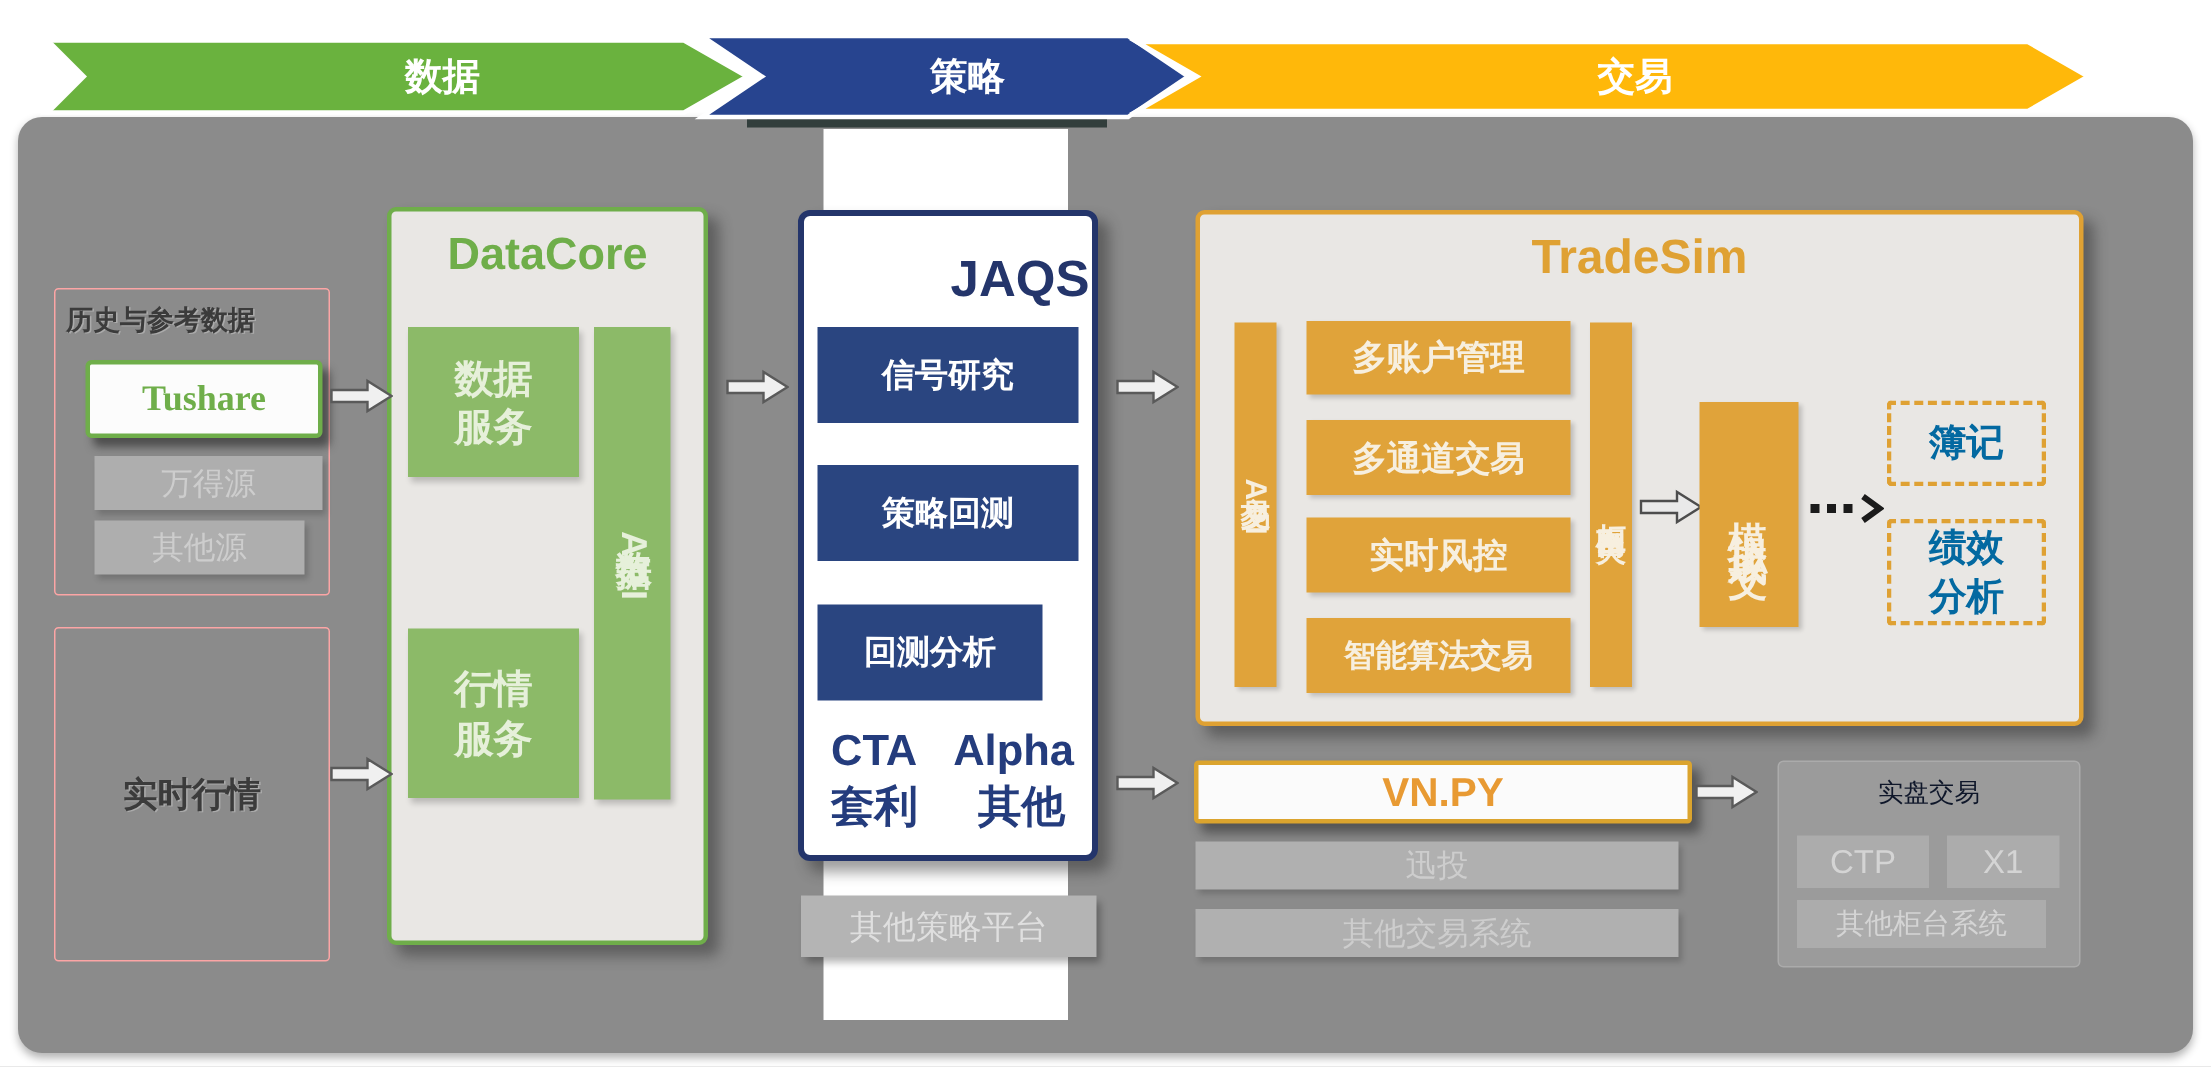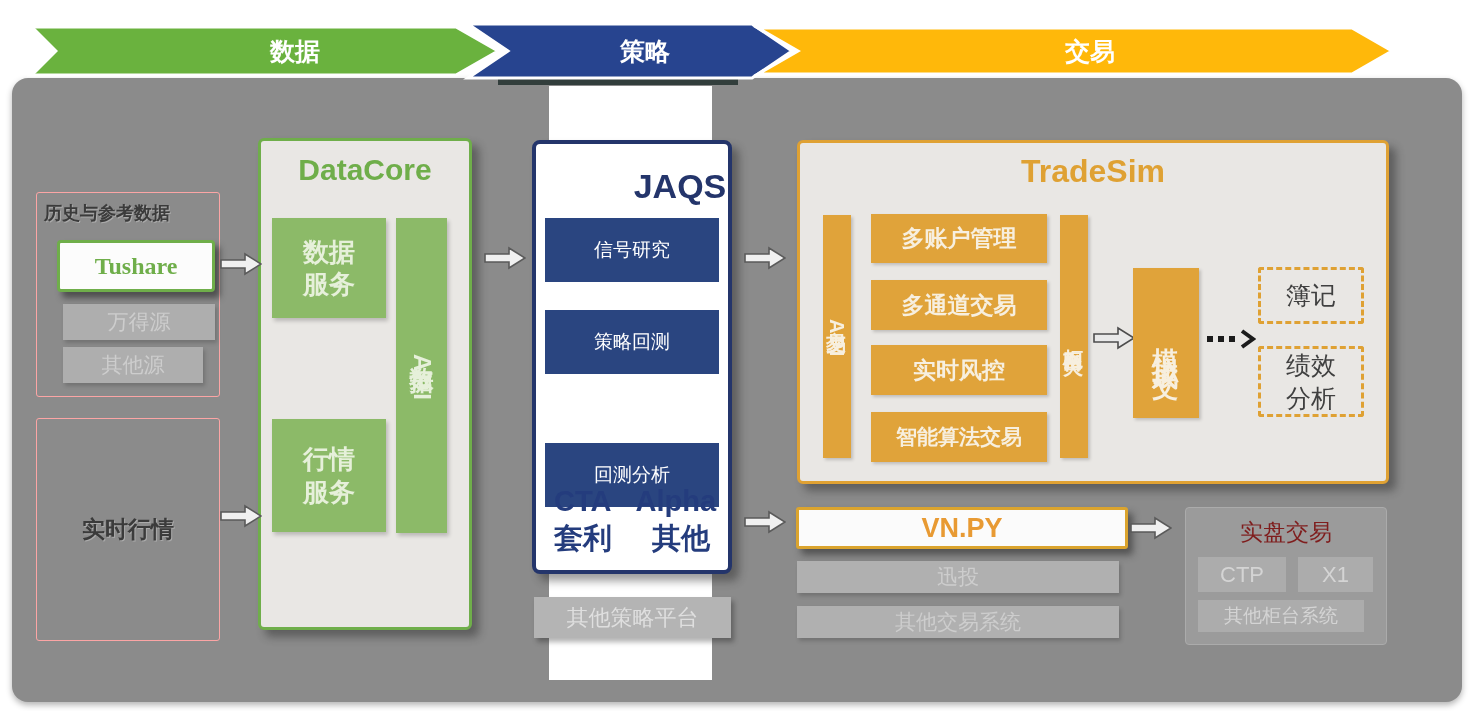--- a/index.html
+++ b/index.html
@@ -21,32 +21,32 @@
   .tushare{background:#fcfcfc;border:3px solid #6fae4a;border-radius:4px;color:#6fae4a;
            font-weight:bold;font-size:24px;box-shadow:5px 6px 6px rgba(30,30,30,.55);font-family:Liberation Serif, serif;}
   
   .datacore{background:#e9e7e4;border:3px solid #6fae4a;border-radius:6px;box-shadow:7px 7px 9px rgba(40,40,40,.45);}
   .dc-title{color:#6fae4a;font-weight:bold;font-size:30px;text-align:center;width:100%;}
   .green-box{background:#8cba68;color:#e6f0da;font-weight:bold;font-size:26px;line-height:1.25;box-shadow:2px 3px 4px rgba(0,0,0,.2);}
   .vtext{writing-mode:vertical-rl;text-orientation:mixed;}
   
   .jaqs{background:#ffffff;border:4px solid #24356b;border-radius:8px;box-shadow:7px 7px 9px rgba(40,40,40,.45);}
   .jaqs-title{color:#24356b;font-weight:bold;font-size:34px;text-align:center;width:100%;}
-  .navy-box{background:#2a4580;color:#ffffff;font-weight:normal;font-size:19px;}
+  .navy-box{background:#2a4580;color:#ffffff;font-weight:bold;font-size:22px;}
   .tags{color:#243c7d;font-weight:bold;font-size:29px;}
   .tag-row{display:flex;justify-content:space-between;padding:0 14px;line-height:37px;gap:24px;}
   
   .tradesim{background:#e9e7e4;border:3px solid #dfa133;border-radius:6px;box-shadow:7px 7px 9px rgba(40,40,40,.45);}
   .ts-title{color:#dfa133;font-weight:bold;font-size:32px;text-align:center;width:100%;}
   .orange-box{background:#e0a33a;color:#f7efdf;font-weight:bold;box-shadow:2px 2px 3px rgba(0,0,0,.18);}
-  .dashed-box{border:3px dashed #dfa133;border-radius:3px;color:#404040;font-weight:normal;font-size:25px;line-height:1.3;background:transparent;}
+  .dashed-box{border:3px dashed #dfa133;border-radius:3px;color:#0369a1;font-weight:bold;font-size:25px;line-height:1.3;background:transparent;}
   .vnpy{background:#fbfbfb;border:3px solid #dba42e;border-radius:3px;color:#e89a33;font-weight:bold;font-size:27px;
         box-shadow:5px 6px 7px rgba(30,30,30,.5);}
   .live-box{background:#9b9b9b;border:1px solid #ababab;border-radius:4px;}
-  .live-title{color:#7f1d1d;font-size:23px;}
+  .live-title{color:#0f172a;font-size:17px;}
   .live-sub{background:#acacac;color:#d4d4d4;font-size:22px;}
 </style>
 </head>
 <body>
 
 <div id="stage">
 
   <div class="abs panel"></div>
 
   <div class="abs white-strip"></div>
@@ -79,21 +79,21 @@
 服务</div>
     <div class="abs green-box ctr pre" style="left:11px;top:278px;width:114px;height:113px;">行情
 服务</div>
     <div class="abs green-box ctr vtext" style="left:135px;top:77px;width:51px;height:315px;font-size:24px;letter-spacing:3px;">数据API</div>
   </div>
 
   <div class="abs z3 jaqs" style="left:532px;top:140px;width:192px;height:426px;">
     <div class="abs jaqs-title" style="top:23px;margin-left:48px;">JAQS</div>
     <div class="abs navy-box ctr" style="left:9px;top:74px;width:174px;height:64px;">信号研究</div>
     <div class="abs navy-box ctr" style="left:9px;top:166px;width:174px;height:64px;">策略回测</div>
-    <div class="abs navy-box ctr" style="left:9px;top:259px;width:174px;height:64px;margin-top:40px;">回测分析</div>
+    <div class="abs navy-box ctr" style="left:9px;top:259px;width:150px;height:64px;">回测分析</div>
     <div class="abs tags" style="left:4px;top:339px;width:184px;">
       <div class="tag-row">
         <span>CTA</span>
         <span>Alpha</span>
       </div>
       <div class="tag-row">
         <span>套利</span>
         <span>其他</span>
       </div>
     </div>

